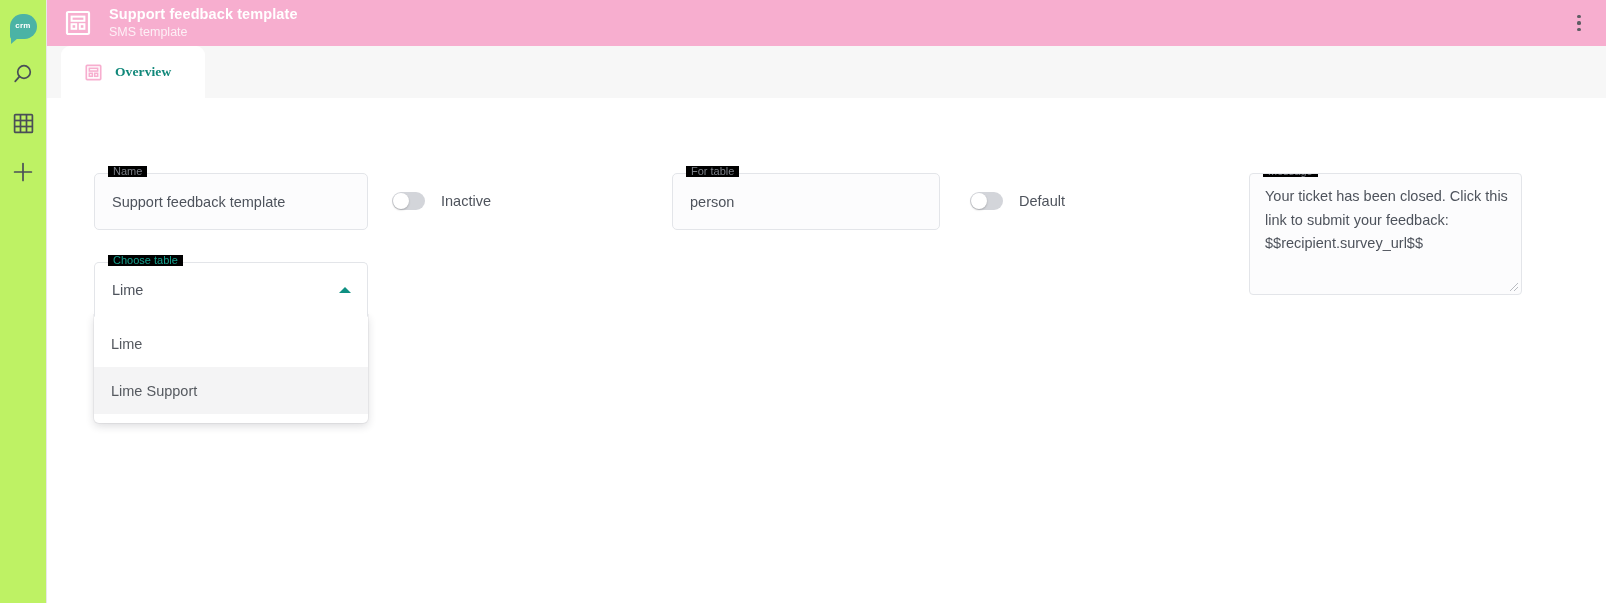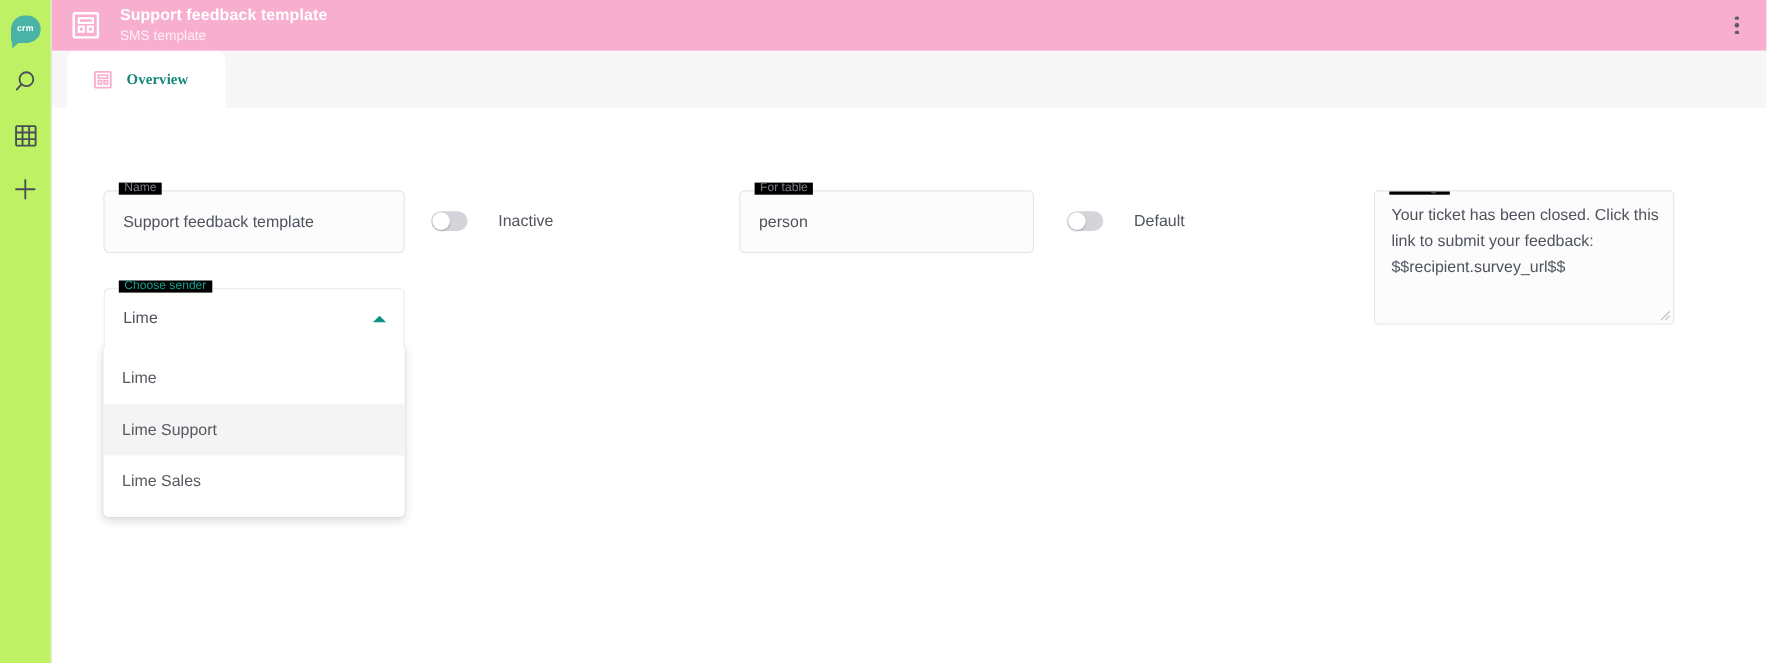--- a/index.html
+++ b/index.html
@@ -254,21 +254,21 @@
     right: 2px; bottom: 2px;
     width: 11px; height: 11px;
     cursor: nwse-resize;
   }
 
   
   .toggle-wrap {
     position: absolute;
     display: flex;
     align-items: center;
-    gap: 28px;
+    gap: 16px;
     cursor: pointer;
   }
   #toggle-inactive { left: 345px; top: 94px; }
   #toggle-default  { left: 923px; top: 94px; }
 
   .switch {
     position: relative;
     width: 33px; height: 18px;
     background: #d3d5da;
     border-radius: 9px;
@@ -385,31 +385,28 @@
     <div class="field" id="field-message">
       <span class="field-legend">Message</span>
       <div class="msg-text">Your ticket has been closed. Click this link to submit your feedback: $$recipient.survey_url$$</div>
       <svg class="resize-grip" viewBox="0 0 11 11">
         <line x1="10" y1="2" x2="2" y2="10" stroke="#b9bcc2" stroke-width="1"></line>
         <line x1="10" y1="6" x2="6" y2="10" stroke="#b9bcc2" stroke-width="1"></line>
       </svg>
     </div>
 
     <div class="field" id="field-sender">
-      <span class="field-legend focused">Choose sender</span>
+      <span class="field-legend focused">Choose table</span>
       <span class="field-value">Lime</span>
       <span class="caret"></span>
     </div>
 
     <div class="dropdown">
       <div class="option">
         <span>Lime</span>
       </div>
       <div class="option hover">
         <span>Lime Support</span>
       </div>
-      <div class="option">
-        <span>Lime Sales</span>
-      </div>
     </div>
 
   </main>
 </div>
 
 </body></html>

